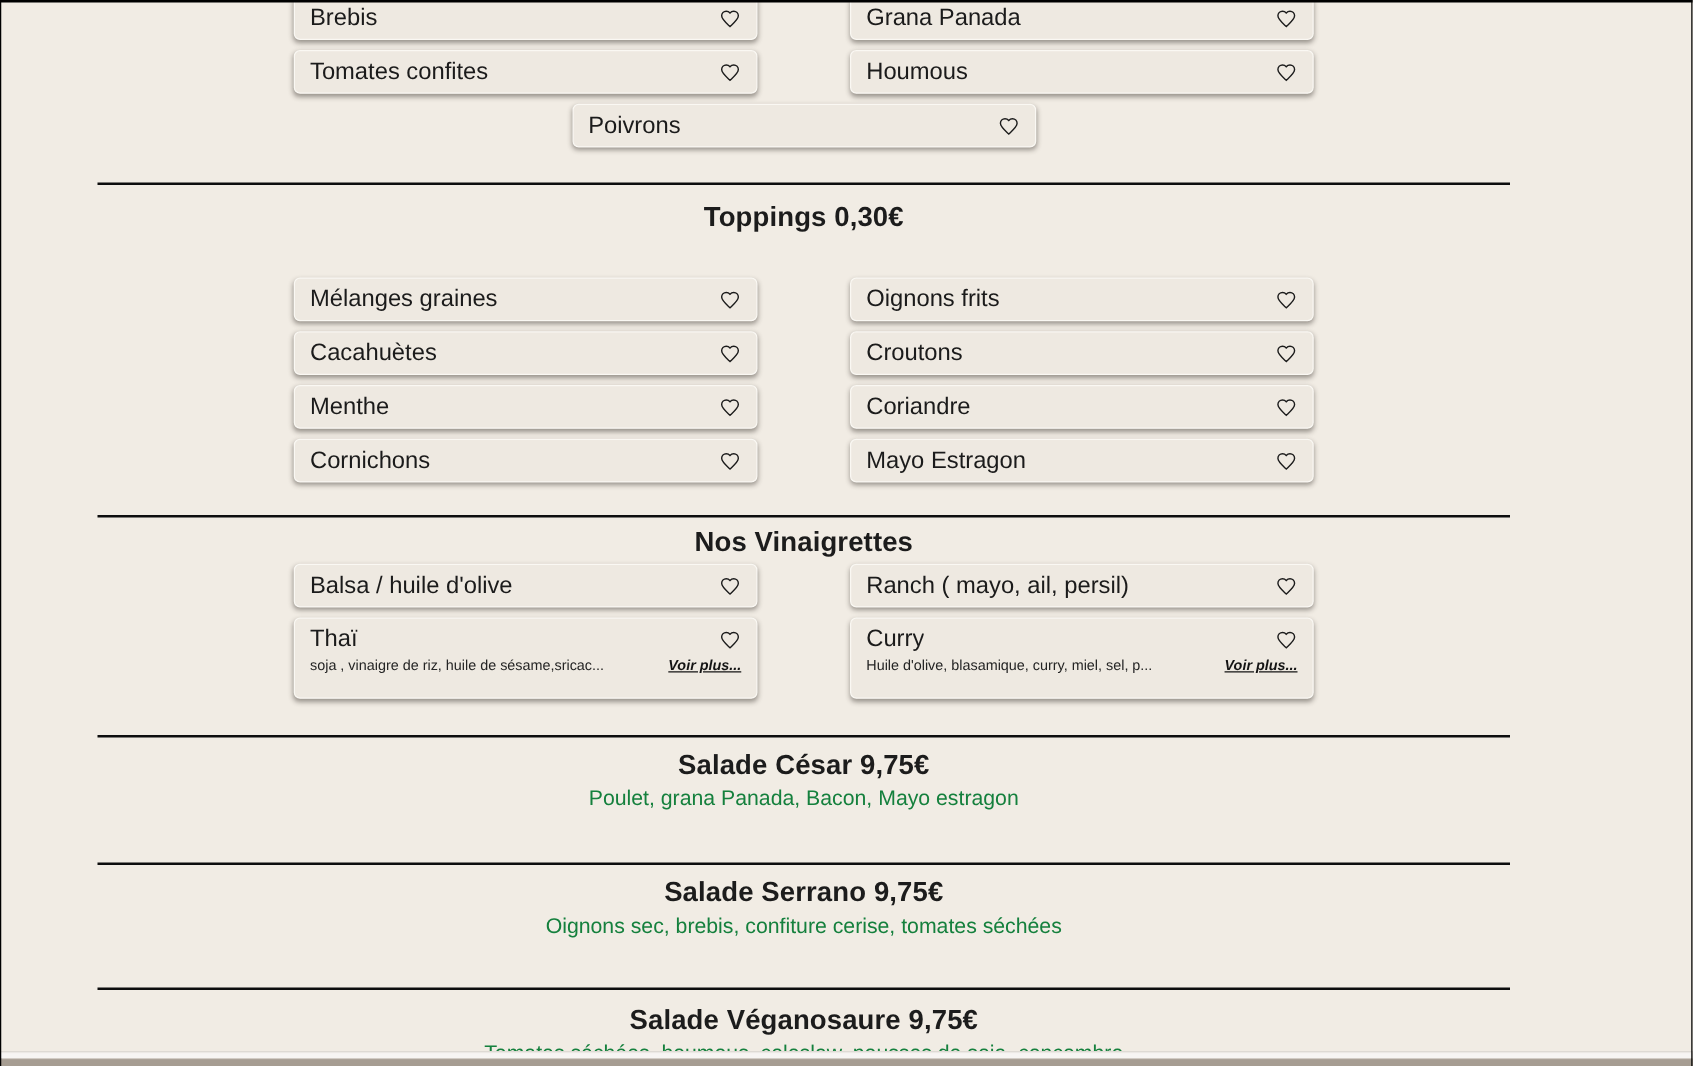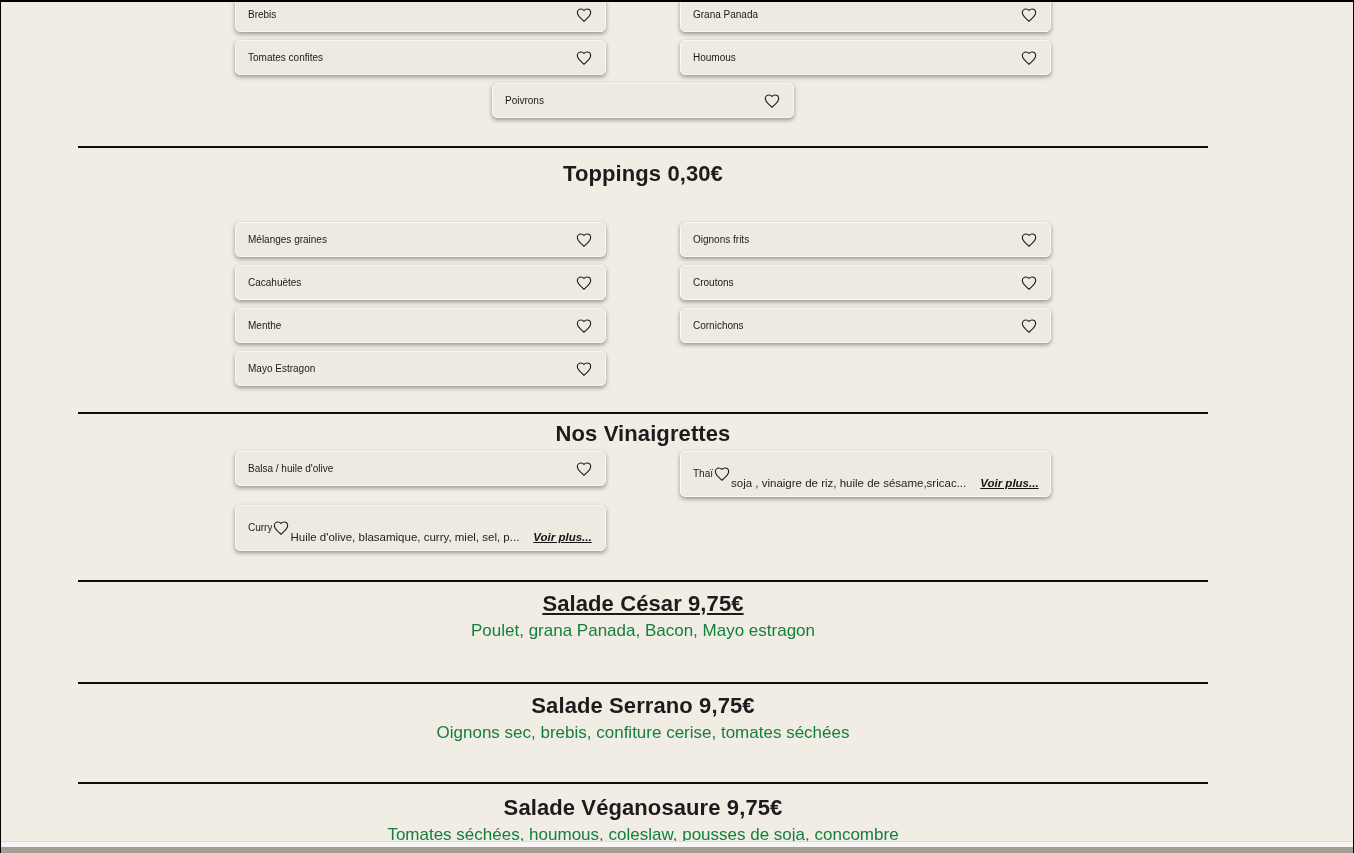--- a/index.html
+++ b/index.html
@@ -85,46 +85,46 @@
     border: 1px solid #faf8f3;
     border-radius: 5px;
     box-shadow: 0 2px 4px rgba(45, 38, 30, 0.45);
     display: flex;
     align-items: center;
     justify-content: space-between;
     padding: 0 12px 0 12px;
   }
   .card.centered {
     grid-column: 1 / -1;
-    width: 302px;
+    width: 371px;
     justify-self: center;
   }
   .card-label {
-    font-size: 10px;
+    font-size: 19px;
     color: #1b1b1b;
     white-space: nowrap;
     overflow: hidden;
   }
   .fav {
     display: inline-flex;
     align-items: center;
     cursor: pointer;
     flex: 0 0 auto;
   }
   .heart {
     width: 18px;
     height: 16px;
     fill: none;
     stroke: #1c1c1c;
     stroke-width: 1.7;
   }
 
   .card.tall {
-    height: 46px;
-    flex-direction: row;
+    height: 65px;
+    flex-direction: column;
     align-items: stretch;
     justify-content: flex-start;
     padding: 6px 12px 7px 12px;
   }
   .card-top {
     display: flex;
     align-items: center;
     justify-content: space-between;
   }
   .card-bottom {
@@ -144,21 +144,21 @@
     font-weight: 700;
     font-style: italic;
     text-decoration: underline;
     color: #141414;
     cursor: pointer;
     white-space: nowrap;
     margin-left: 14px;
   }
 
   .salad { text-align: center; }
-  .salad .section-title.cesar   { margin-top: 10px; text-decoration: underline; }
+  .salad .section-title.cesar   { margin-top: 10px; }
   .salad .section-title.serrano { margin-top: 10px; }
   .salad .section-title.vegano  { margin-top: 12px; }
   .salad-desc {
     margin: 6px 0 0 0;
     font-size: 17px;
     line-height: 18px;
     color: #15803d;
   }
 </style>
 </head>
@@ -249,20 +249,28 @@
     </div>
     <div class="card">
       <span class="card-label">Menthe</span>
       <span class="fav">
           <svg class="heart" viewBox="0 0 24 24">
             <path d="M12 21.35l-1.45-1.32C5.4 15.36 2 12.28 2 8.5 2 5.42 4.42 3 7.5 3c1.74 0 3.41.81 4.5 2.09C13.09 3.81 14.76 3 16.5 3 19.58 3 22 5.42 22 8.5c0 3.78-3.4 6.86-8.55 11.54L12 21.35z"></path>
           </svg>
         </span>
     </div>
     <div class="card">
+      <span class="card-label">Coriandre</span>
+      <span class="fav">
+          <svg class="heart" viewBox="0 0 24 24">
+            <path d="M12 21.35l-1.45-1.32C5.4 15.36 2 12.28 2 8.5 2 5.42 4.42 3 7.5 3c1.74 0 3.41.81 4.5 2.09C13.09 3.81 14.76 3 16.5 3 19.58 3 22 5.42 22 8.5c0 3.78-3.4 6.86-8.55 11.54L12 21.35z"></path>
+          </svg>
+        </span>
+    </div>
+    <div class="card">
       <span class="card-label">Cornichons</span>
       <span class="fav">
           <svg class="heart" viewBox="0 0 24 24">
             <path d="M12 21.35l-1.45-1.32C5.4 15.36 2 12.28 2 8.5 2 5.42 4.42 3 7.5 3c1.74 0 3.41.81 4.5 2.09C13.09 3.81 14.76 3 16.5 3 19.58 3 22 5.42 22 8.5c0 3.78-3.4 6.86-8.55 11.54L12 21.35z"></path>
           </svg>
         </span>
     </div>
     <div class="card">
       <span class="card-label">Mayo Estragon</span>
       <span class="fav">
@@ -272,20 +280,28 @@
         </span>
     </div>
   </div>
 
   <hr class="divider d2">
 
   <h2 class="section-title vinaigrettes-title">Nos Vinaigrettes</h2>
   <div class="grid vinaigrettes">
     <div class="card">
       <span class="card-label">Balsa / huile d'olive</span>
+      <span class="fav">
+          <svg class="heart" viewBox="0 0 24 24">
+            <path d="M12 21.35l-1.45-1.32C5.4 15.36 2 12.28 2 8.5 2 5.42 4.42 3 7.5 3c1.74 0 3.41.81 4.5 2.09C13.09 3.81 14.76 3 16.5 3 19.58 3 22 5.42 22 8.5c0 3.78-3.4 6.86-8.55 11.54L12 21.35z"></path>
+          </svg>
+        </span>
+    </div>
+    <div class="card">
+      <span class="card-label">Ranch ( mayo, ail, persil)</span>
       <span class="fav">
           <svg class="heart" viewBox="0 0 24 24">
             <path d="M12 21.35l-1.45-1.32C5.4 15.36 2 12.28 2 8.5 2 5.42 4.42 3 7.5 3c1.74 0 3.41.81 4.5 2.09C13.09 3.81 14.76 3 16.5 3 19.58 3 22 5.42 22 8.5c0 3.78-3.4 6.86-8.55 11.54L12 21.35z"></path>
           </svg>
         </span>
     </div>
     <div class="card tall">
       <div class="card-top">
         <span class="card-label">Thaï</span>
         <span class="fav">

